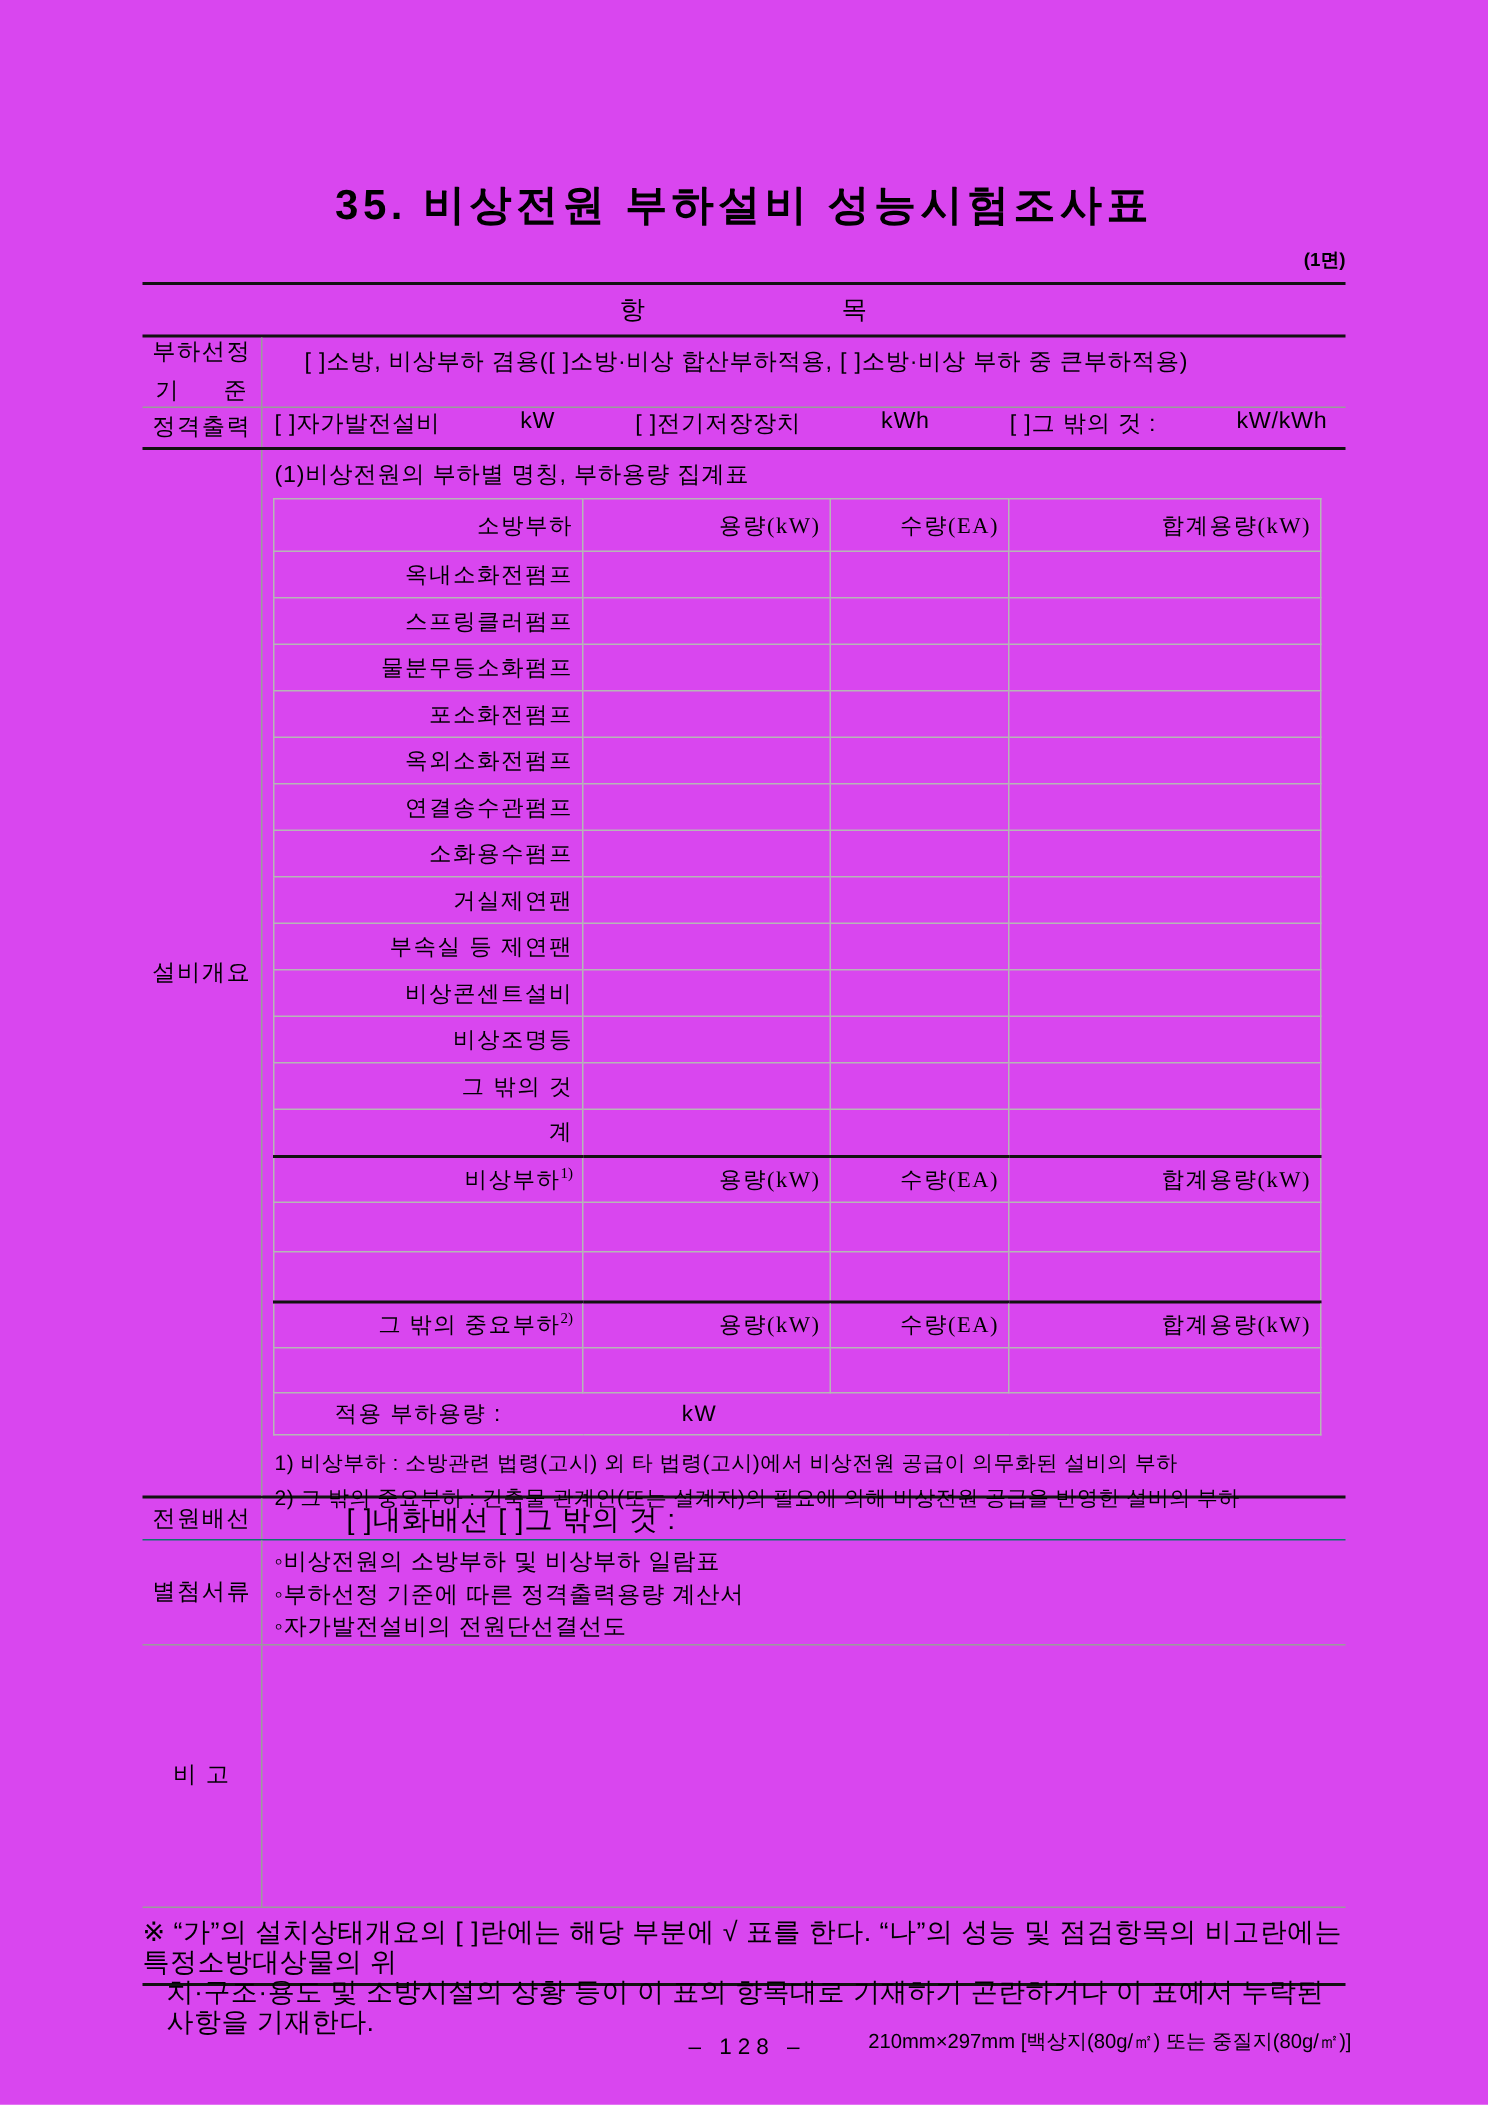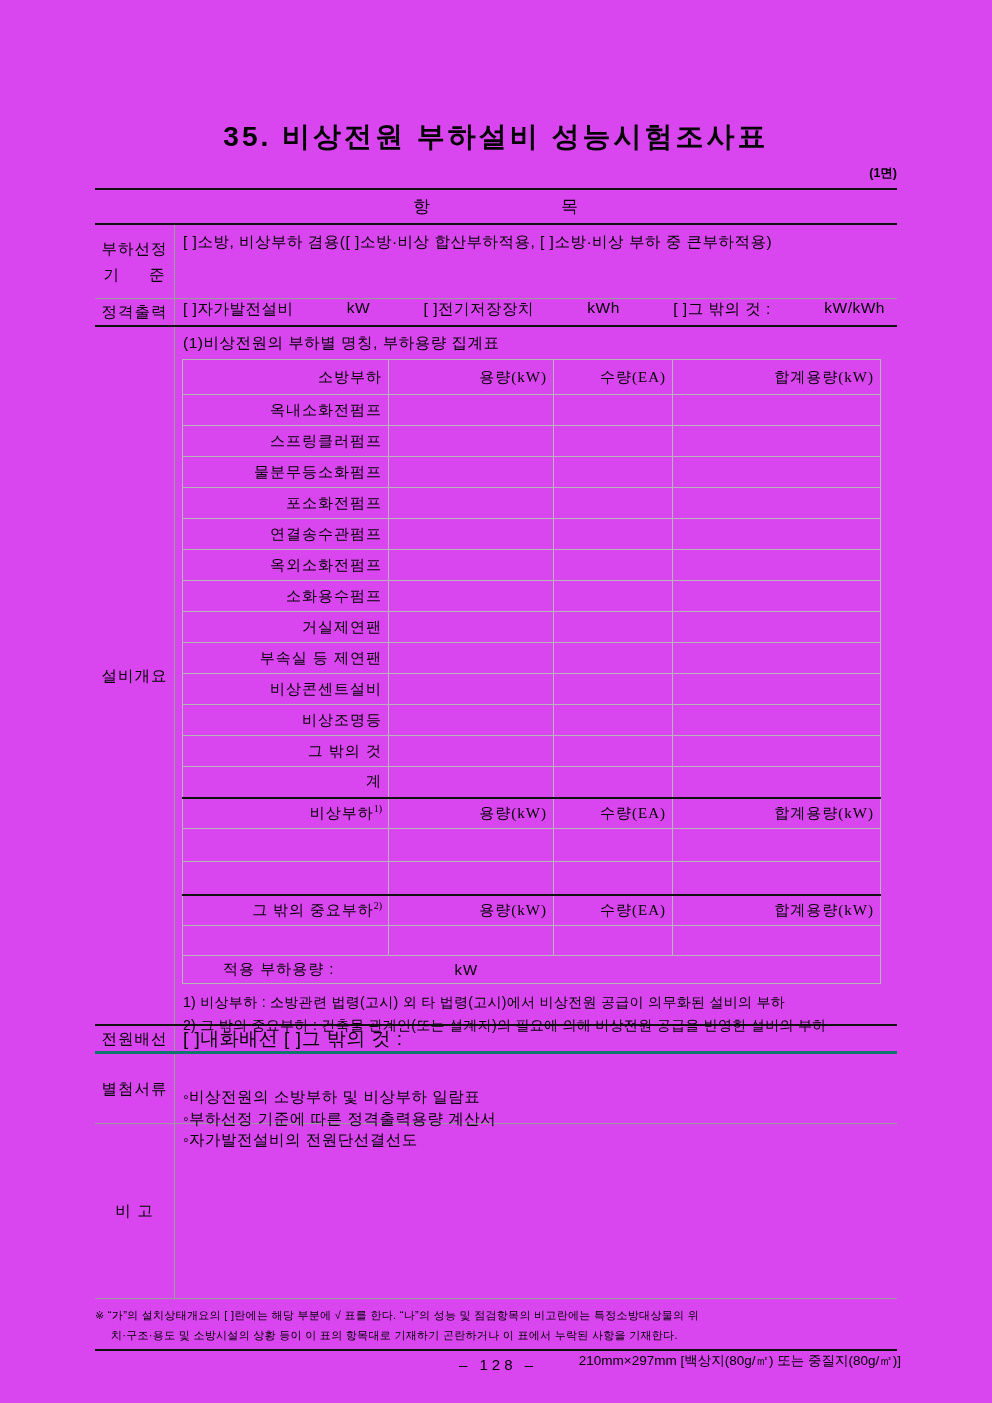--- a/index.html
+++ b/index.html
@@ -26,21 +26,21 @@
 
   .mrow { display: flex; align-items: stretch; }
   .mlabel {
     flex: 0 0 80px; border-right: 1px solid #9b9b9b;
     display: flex; flex-direction: column; align-items: center; justify-content: center;
     font-size: 15.5px; letter-spacing: 1px; line-height: 26px; text-align: center;
   }
   .label2 { width: 62px; display: flex; justify-content: space-between; }
   .mcontent { flex: 1; min-width: 0; letter-spacing: 0.5px; }
 
-  .row-criteria { height: 74px; border-bottom: 1px solid #9b9b9b; }
+  .row-criteria { height: 47px; border-bottom: 1px solid #9b9b9b; gap: 20px; }
   .row-criteria .mcontent { padding: 3px 6px 0 8px; font-size: 15.5px; line-height: 27px; }
 
   .row-rated { height: 28px; border-bottom: 2px solid #111; }
   .row-rated .mcontent { display: flex; align-items: flex-start; justify-content: space-between; padding: 0 12px 0 8px; font-size: 15.5px; }
 
   .row-setup { height: 699px; border-bottom: 2px solid #111; }
   .setup-caption { height: 32px; display: flex; align-items: center; padding-left: 8px; font-size: 15.5px; }
 
   .inner-table {
     border-collapse: collapse; table-layout: fixed; width: 698px; margin-left: 7px;
@@ -57,29 +57,29 @@
   .inner-table tr.er td { height: 33px; }
   .inner-table tr.section-head th { height: 31px; border-top: 2px solid #111; }
   .inner-table tr.er2 td { height: 30px; }
   .inner-table tr.applied td { height: 28px; padding-left: 40px; }
   .applied-flex { display: flex; align-items: center; }
   .applied-flex .sp { width: 120px; }
   .sup { font-size: 10px; vertical-align: super; letter-spacing: 0; }
 
   .setup-footnotes { padding: 7px 0 0 8px; font-size: 14px; line-height: 23px; letter-spacing: 0.3px; }
 
-  .row-wiring { height: 28px; border-bottom: 3px solid #0f766e; }
+  .row-wiring { height: 28px; border-bottom: 1px solid #0f766e; gap: 48px; }
   .row-wiring .mcontent { display: flex; align-items: center; padding-left: 8px; font-size: 19px; }
 
   .row-attach { height: 70px; border-bottom: 1px solid #9b9b9b; }
-  .row-attach .mcontent { padding: 4px 0 0 8px; font-size: 15.5px; line-height: 21.5px; margin-top: 28px; }
+  .row-attach .mcontent { padding: 4px 0 0 8px; font-size: 15.5px; line-height: 21.5px; }
 
   .row-remarks { height: 175px; border-bottom: 1px solid #9b9b9b; }
 
-  .note-row { border-bottom: 2px solid #111; padding: 6px 0 0 0; height: 52px; font-size: 11px; line-height: 20px; letter-spacing: 0.3px; }
+  .note-row { border-bottom: 2px solid #111; padding: 6px 0 0 0; height: 52px; font-size: 18px; line-height: 20px; letter-spacing: 0.3px; }
   .note-line2 { padding-left: 16px; }
 
   .footer { position: absolute; top: 1352px; left: 95px; width: 806px; height: 26px; }
   .page-number { position: absolute; left: 0; right: 0; top: 4px; text-align: center; font-size: 15px; letter-spacing: 4px; }
   .paper-spec { position: absolute; right: 0; top: 0; font-size: 13.5px; }
 </style>
 </head>
 <body>
 
 <div class="page">
@@ -157,27 +157,27 @@
             <td></td>
             <td></td>
           </tr>
           <tr class="fl">
             <td class="name-cell">포소화전펌프</td>
             <td></td>
             <td></td>
             <td></td>
           </tr>
           <tr class="fl">
+            <td class="name-cell">옥외소화전펌프</td>
+            <td></td>
+            <td></td>
+            <td></td>
+          </tr>
+          <tr class="fl">
             <td class="name-cell">연결송수관펌프</td>
-            <td></td>
-            <td></td>
-            <td></td>
-          </tr>
-          <tr class="fl">
-            <td class="name-cell">옥외소화전펌프</td>
             <td></td>
             <td></td>
             <td></td>
           </tr>
           <tr class="fl">
             <td class="name-cell">소화용수펌프</td>
             <td></td>
             <td></td>
             <td></td>
           </tr>

